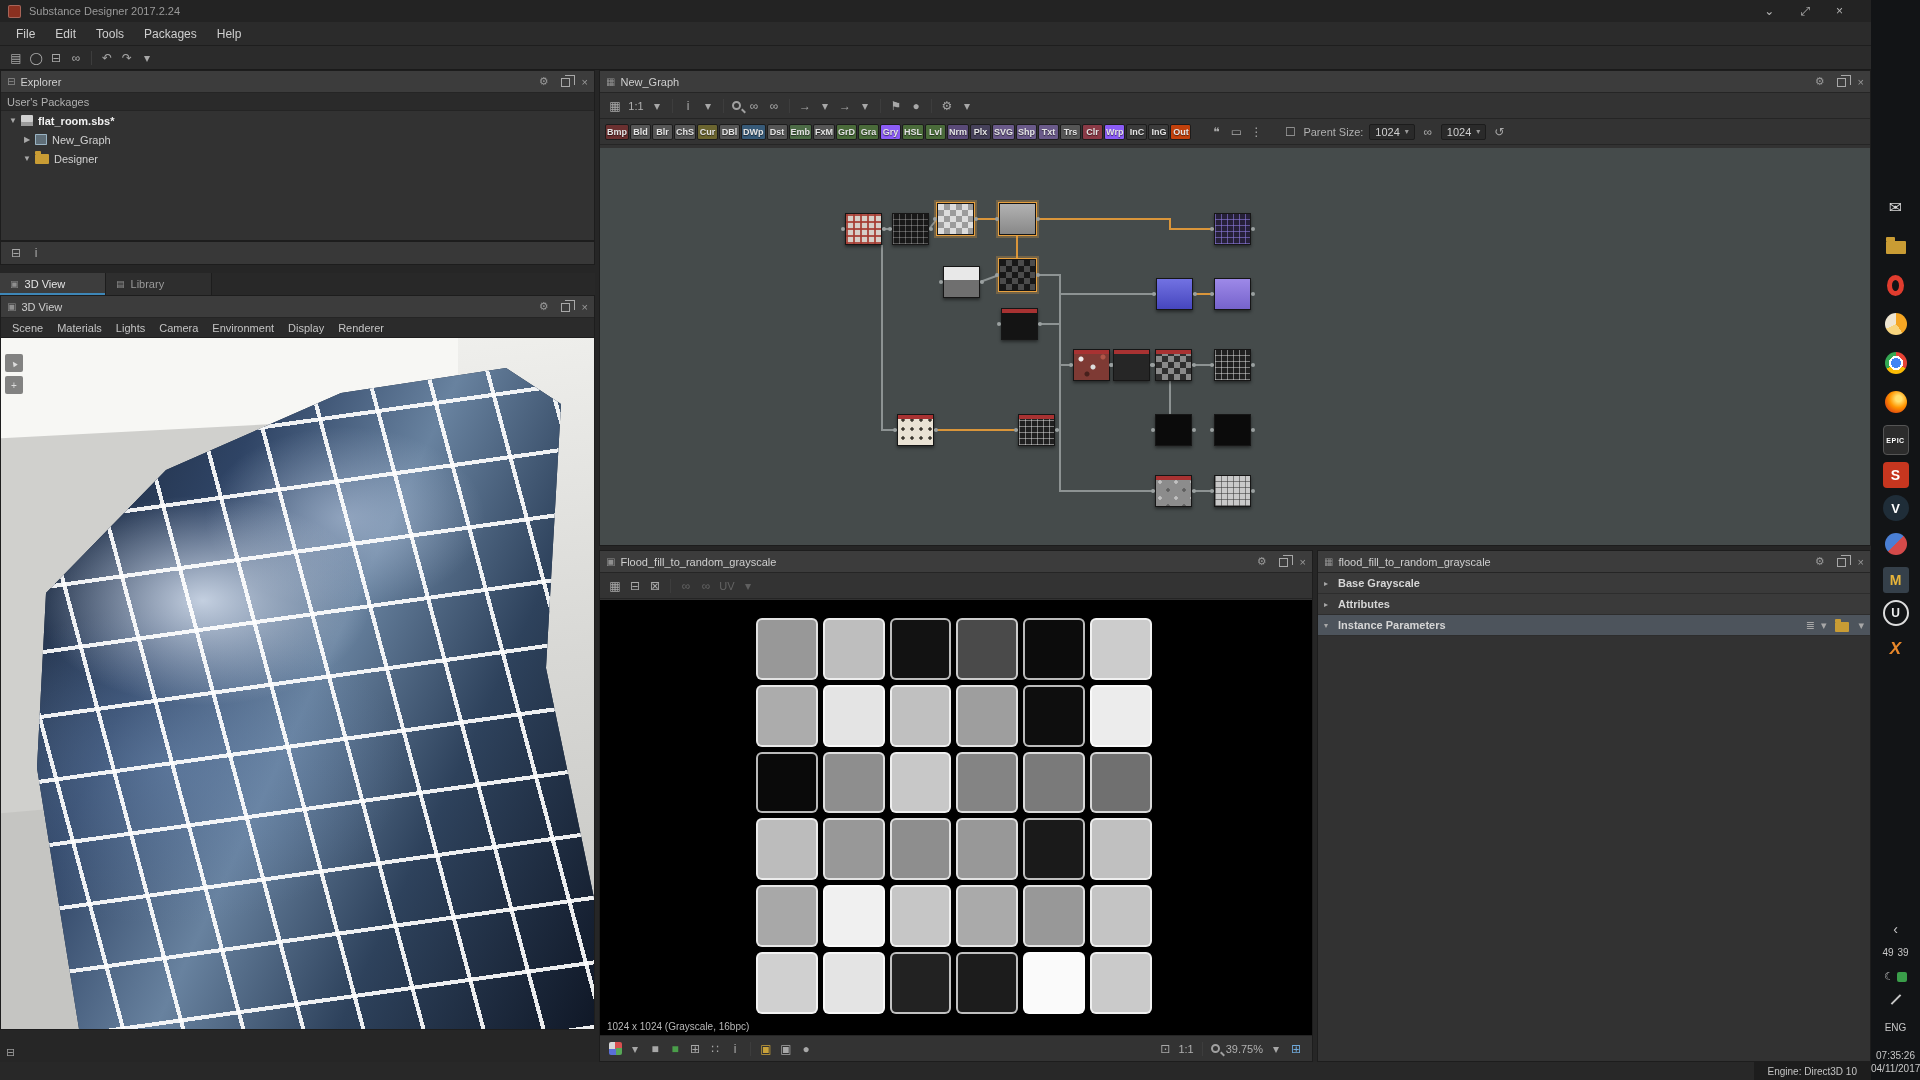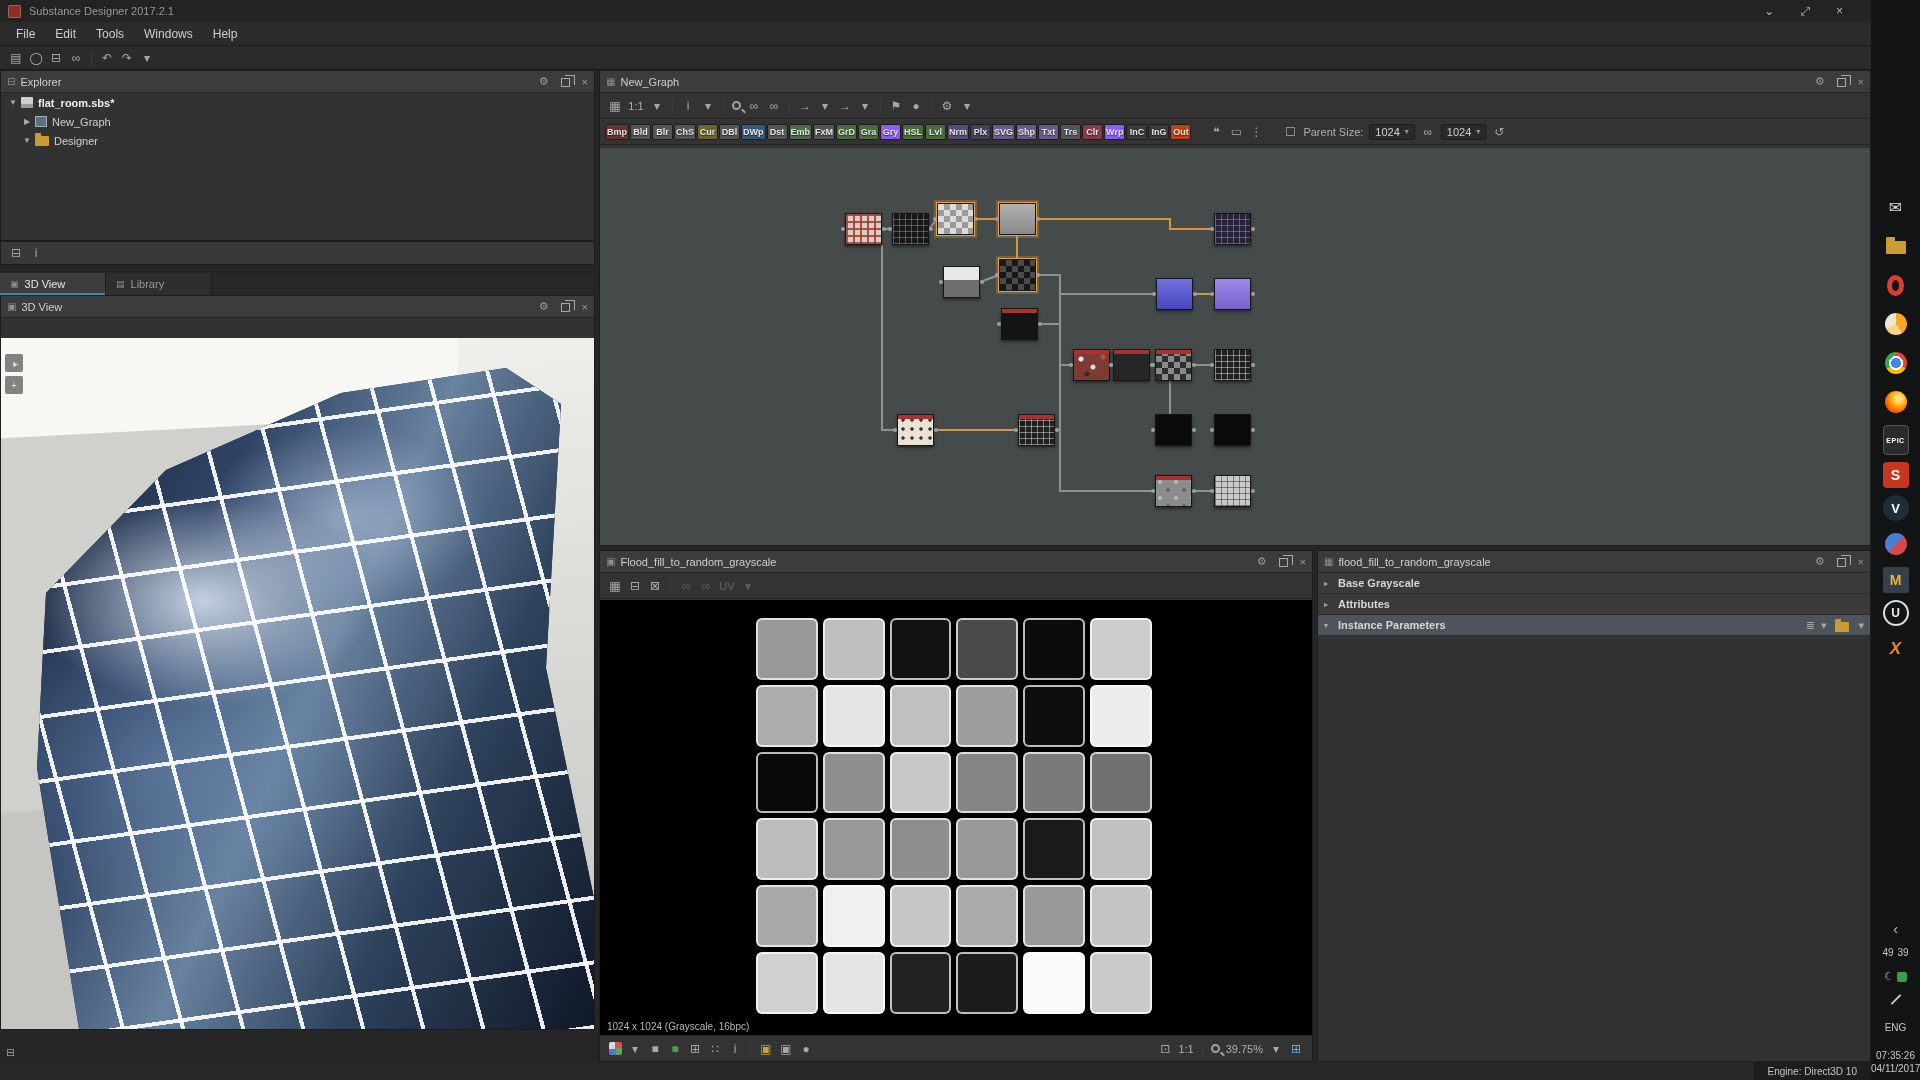--- a/index.html
+++ b/index.html
@@ -210,33 +210,33 @@
   #tb-moonrow .grn { width:10px; height:10px; background:#3a9e4a; border-radius:2px; display:inline-block; }
   #tb-pen { width:2px; height:13px; background:#c8c8c8; display:inline-block; transform:rotate(45deg); margin-bottom:14px; }
   #tb-lang { font-size:10px; margin-bottom:16px; }
   #tb-clock { font-size:10px; line-height:13px; margin-bottom:5px; }
 </style>
 </head>
 <body>
 
 <div id="titlebar">
   <div id="app-icon"></div>
-  <span id="win-title">Substance Designer 2017.2.1</span>
+  <span id="win-title">Substance Designer 2017.2.24</span>
   <div id="win-controls">
     <span>⌄</span>
     <span>⤢</span>
     <span>×</span>
   </div>
 </div>
 
 <div id="menubar">
     <span class="mitem">File</span>
     <span class="mitem">Edit</span>
     <span class="mitem">Tools</span>
-    <span class="mitem">Windows</span>
+    <span class="mitem">Packages</span>
     <span class="mitem">Help</span>
   </div>
 
 <div id="main-toolbar">
     <span class="tbi">▤</span>
     <span class="tbi">◯</span>
     <span class="tbi">⊟</span>
     <span class="tbi">∞</span>
     <span class="tb-sep"></span>
     <span class="tbi">↶</span>
@@ -247,20 +247,21 @@
 <div id="explorer" class="panel">
   <div class="phead">
     <span class="picon">⊟</span>
     <span class="ptitle">Explorer</span>
     <span class="pctl">
       <span>⚙</span>
       <span class="ci ci-float"></span>
       <span>×</span>
     </span>
   </div>
+  <div id="pkg-row">User's Packages</div>
   <div id="tree">
       <div class="trow" style="padding-left: 6px;">
         <span class="exp">▼</span>
         <span class="ticon ti-package"></span>
         <span class="troot">flat_room.sbs*</span>
       </div>
       <div class="trow" style="padding-left: 20px;">
         <span class="exp">▶</span>
         <span class="ticon ti-graph"></span>
         <span>New_Graph</span>
@@ -292,20 +293,29 @@
 <div id="view3d" class="panel">
   <div class="phead">
     <span class="picon">▣</span>
     <span class="ptitle">3D View</span>
     <span class="pctl">
       <span>⚙</span>
       <span class="ci ci-float"></span>
       <span>×</span>
     </span>
   </div>
+  <div id="v3menu">
+      <span class="mitem">Scene</span>
+      <span class="mitem">Materials</span>
+      <span class="mitem">Lights</span>
+      <span class="mitem">Camera</span>
+      <span class="mitem">Environment</span>
+      <span class="mitem">Display</span>
+      <span class="mitem">Renderer</span>
+    </div>
   <div id="vp3d">
     <div class="wall-back"></div>
     <div class="wall-right"></div>
     <div class="wall-corner"></div>
     <div class="floor-front"></div>
     <div id="tiles"></div>
     <div class="vp-tool" style="left:4px;top:16px;">
       <span style="display:inline-block;transform:rotate(-35deg) scale(.85);">▲</span>
     </div>
     <div class="vp-tool" style="left:4px;top:38px;">+</div>

